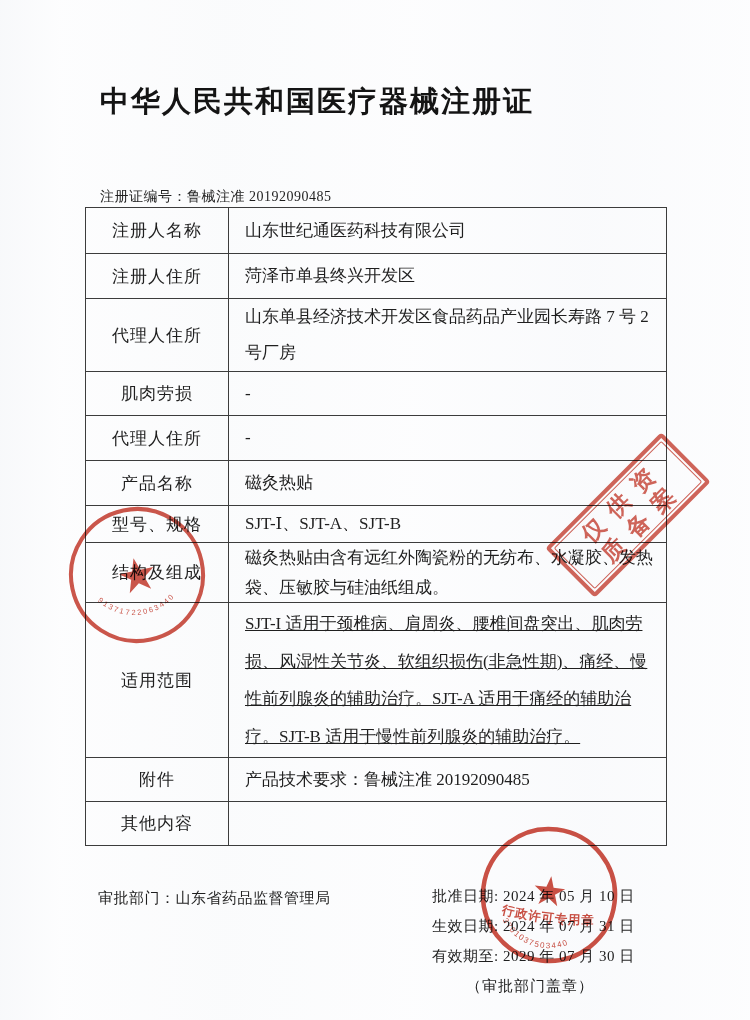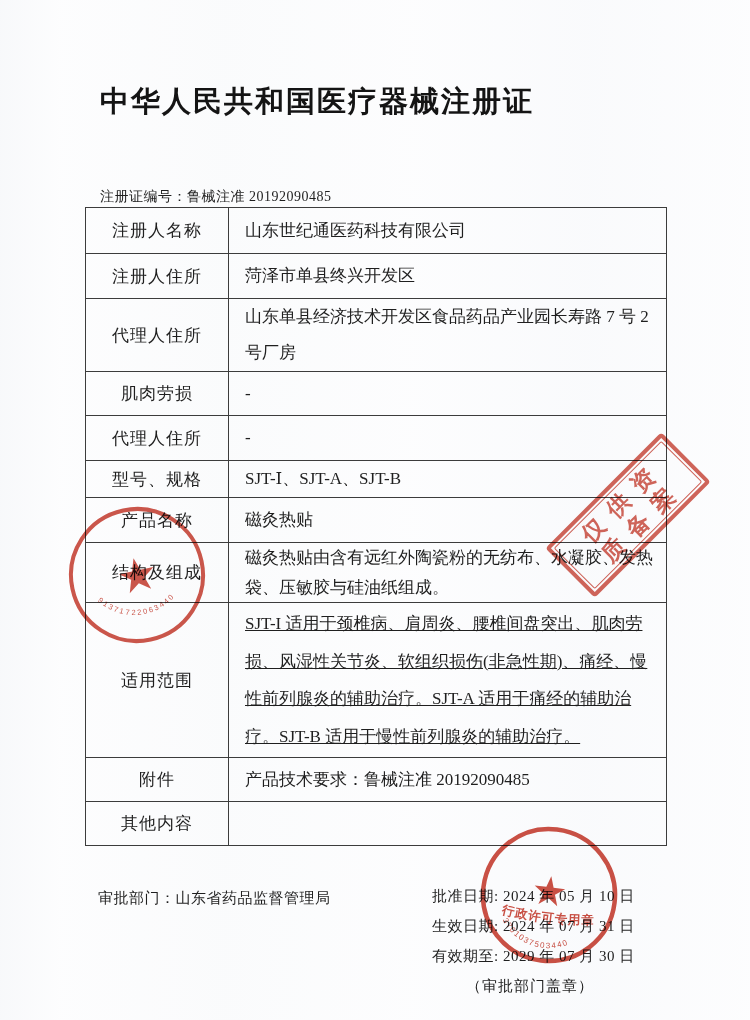--- a/index.html
+++ b/index.html
@@ -98,30 +98,30 @@
       <div class="td">
         <span>-</span>
       </div>
     </div>
   <div class="tr h45">
       <div class="th">代理人住所</div>
       <div class="td">
         <span>-</span>
       </div>
     </div>
+  <div class="tr h45">
+      <div class="th">产品名称</div>
+      <div class="td">
+        <span>磁灸热贴</span>
+      </div>
+    </div>
   <div class="tr h37">
       <div class="th">型号、规格</div>
       <div class="td">
         <span>SJT-Ⅰ、SJT-A、SJT-B</span>
-      </div>
-    </div>
-  <div class="tr h45">
-      <div class="th">产品名称</div>
-      <div class="td">
-        <span>磁灸热贴</span>
       </div>
     </div>
   <div class="tr h60 lh30">
       <div class="th">结构及组成</div>
       <div class="td">
         <span>磁灸热贴由含有远红外陶瓷粉的无纺布、水凝胶、发热袋、压敏胶与硅油纸组成。</span>
       </div>
     </div>
   <div class="tr h155 lh37">
       <div class="th">适用范围</div>

